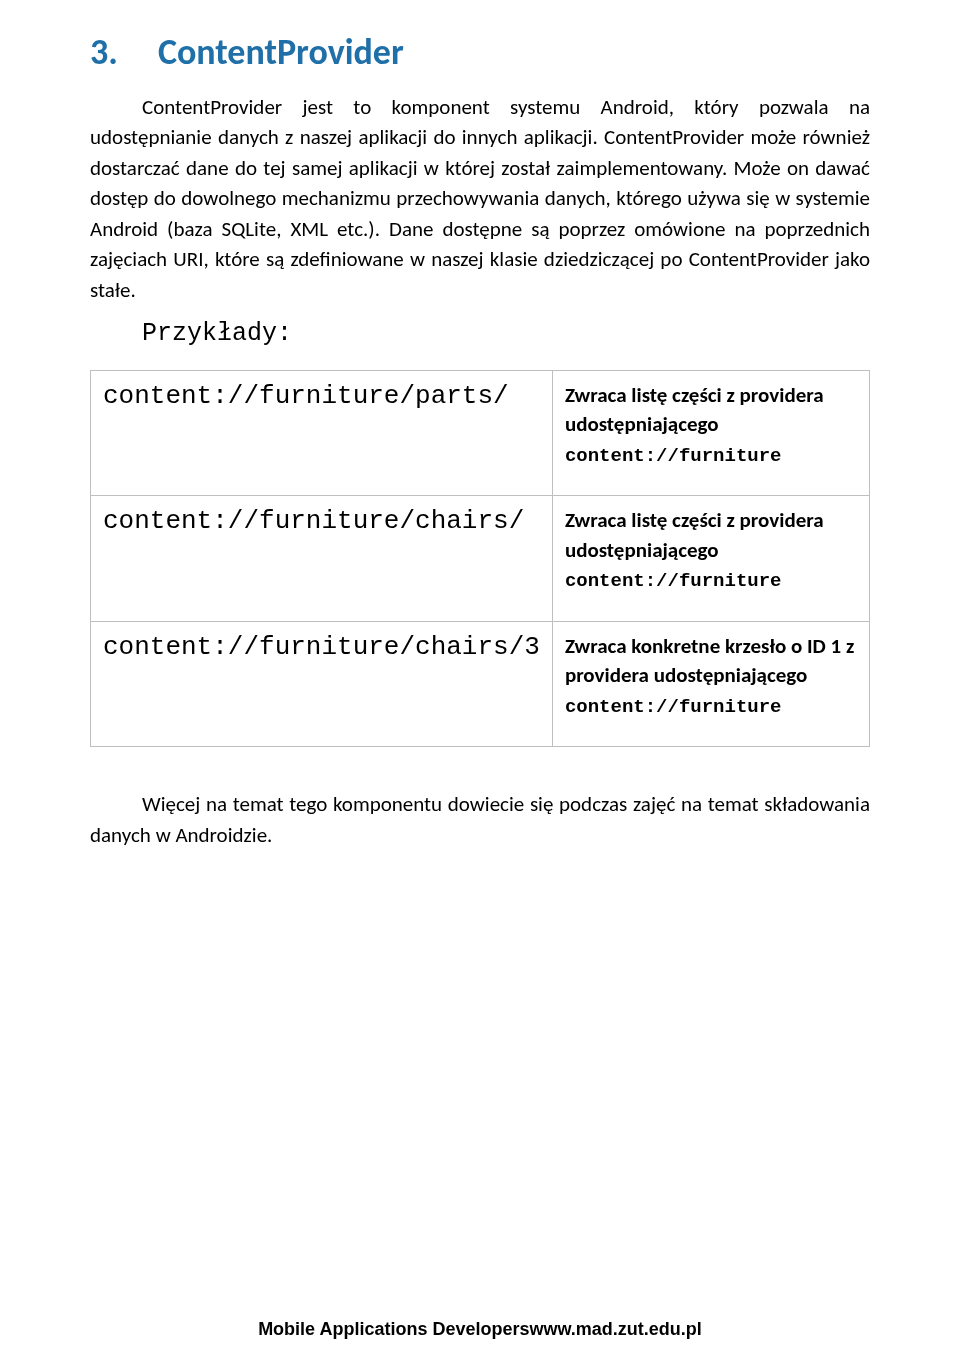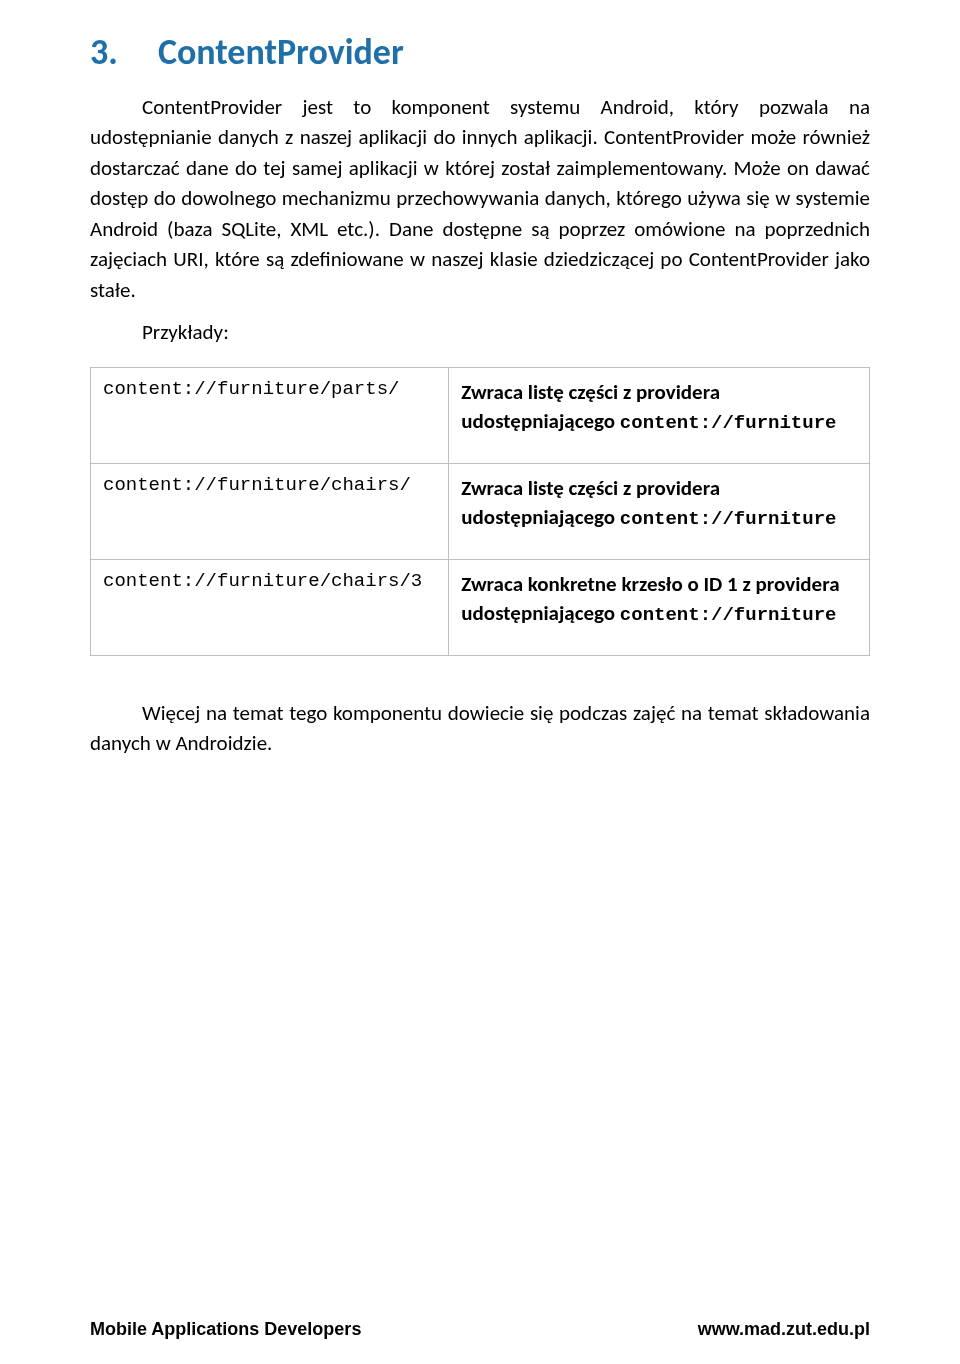--- a/index.html
+++ b/index.html
@@ -4,26 +4,26 @@
 <style>
   * { box-sizing: border-box; margin: 0; padding: 0; }
   html, body { width: 960px; background: #fff; font-family: Calibri, Arial, sans-serif; color: #000; }
   .page { width: 960px; min-height: 1364px; padding: 30px 90px 30px 90px; position: relative; }
   .heading-row { display: flex; align-items: baseline; gap: 40px; margin-bottom: 18px; }
   .heading-num { color: #1F6FA8; font-size: 36px; font-weight: 700; }
   .heading-title { color: #1F6FA8; font-size: 36px; font-weight: 700; }
   .para { font-size: 21px; line-height: 1.45; text-align: justify; margin: 0 0 10px 0; }
   .indent { text-indent: 52px; }
   .mono { font-family: "Courier New", monospace; font-size: 19px; }
-  .examples-label { font-size: 21px; margin: 14px 0 22px 0; text-indent: 52px; }
+  .examples-label { font-size: 25px; margin: 14px 0 22px 0; text-indent: 52px; font-family: Liberation Mono, monospace; }
   table.ex { width: 100%; border-collapse: collapse; margin-bottom: 42px; }
   table.ex td { border: 1px solid #bfbfbf; vertical-align: top; padding: 10px 12px 26px 12px; }
-  table.ex td.code { font-family: "Courier New", monospace; font-size: 19px; white-space: nowrap; width: 46%; }
+  table.ex td.code { font-family: "Courier New", monospace; font-size: 26px; white-space: nowrap; width: 46%; }
   table.ex td.desc { font-size: 21px; line-height: 1.4; font-weight: bold; }
-  .footer { position: absolute; left: 90px; right: 90px; bottom: 24px; display: flex; justify-content: space-between; font-family: Arial, sans-serif; font-size: 18px; font-weight: 700; color: #000; }
+  .footer { position: absolute; left: 90px; right: 90px; bottom: 24px; display: flex; justify-content: center; font-family: Arial, sans-serif; font-size: 18px; font-weight: 700; color: #000; }
 </style>
 </head>
 <body>
 
 <div class="page">
 
   <div class="heading-row">
     <span class="heading-num">3.</span>
     <span class="heading-title">ContentProvider</span>
   </div>

